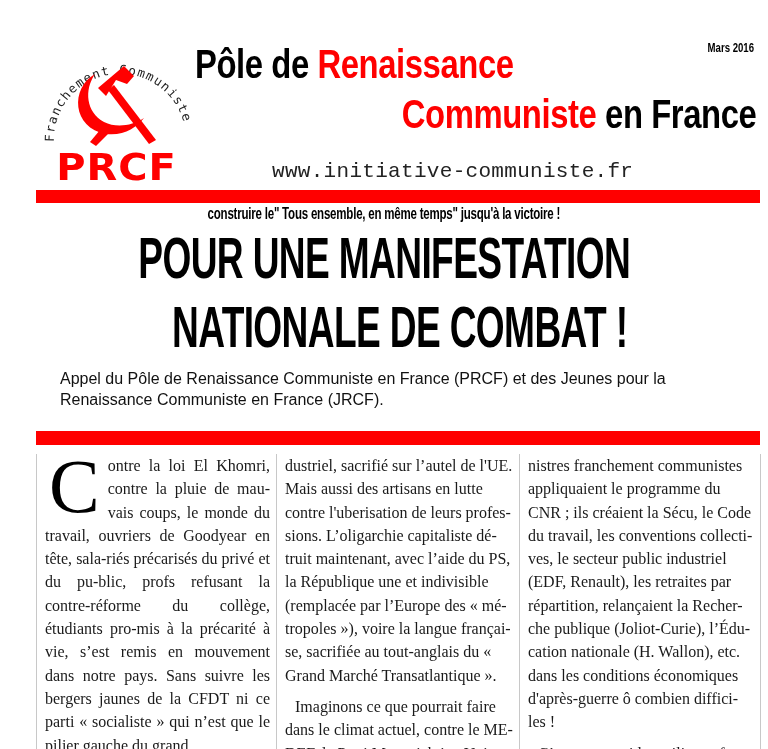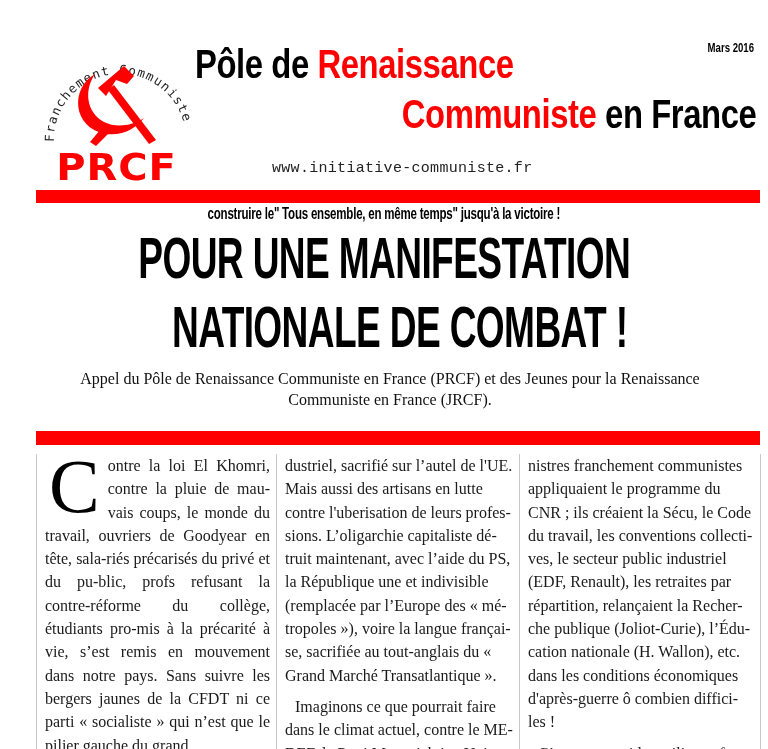--- a/index.html
+++ b/index.html
@@ -16,39 +16,39 @@
       transform: scaleX(0.82); transform-origin: left top; }
     .title-line2 { position: absolute; right: 12px; top: 92px; font-size: 40px; line-height: 44px; white-space: nowrap;
       transform: scaleX(0.82); transform-origin: right top; }
     .title-line1, .title-line2 { font-family: "Liberation Sans", sans-serif; font-weight: bold; letter-spacing: -0.5px; }
     .red { color: #ff0000; }
     .black { color: #000000; }
 
     .date { position: absolute; right: 14px; top: 41px; font-family: "Liberation Sans", sans-serif; font-weight: bold;
       font-size: 12px; color: #000; transform: scaleX(0.8); transform-origin: right top; white-space: nowrap; }
 
-    .website { position: absolute; left: 272px; top: 160px; font-family: "Liberation Mono", monospace; font-size: 15px;
+    .website { position: absolute; left: 272px; top: 160px; font-family: "Liberation Mono", monospace; font-size: 21px;
       color: #222; letter-spacing: 0.3px; white-space: nowrap; }
 
     .red-bar { position: absolute; background: #ff0000; }
     .bar-top { left: 36px; top: 190px; width: 724px; height: 13px; }
     .bar-mid { left: 36px; top: 431px; width: 724px; height: 14px; }
 
     .tagline { position: absolute; left: 0; width: 768px; top: 205px; text-align: center; }
     .tagline span { display: inline-block; font-family: "Liberation Sans", sans-serif; font-weight: bold; font-size: 16px;
       color: #000; transform: scaleX(0.72); white-space: nowrap; letter-spacing: -0.3px; }
 
     .headline { position: absolute; left: 0; width: 632px; text-align: right; }
     .headline span { display: inline-block; font-family: "Liberation Sans", sans-serif; font-weight: bold; font-size: 58px;
       color: #000; transform: scaleX(0.64); white-space: nowrap; line-height: 60px; letter-spacing: -1px; }
     .hl1 { top: 228px; }
     .hl2 { top: 297px; margin-left: 44px; }
 
-    .appeal { position: absolute; left: 60px; width: 660px; top: 368px; text-align: center;
-      font-family: Liberation Serif, serif; font-size: 16px; line-height: 21px; color: #111; }
+    .appeal { position: absolute; left: 60px; width: 660px; top: 368px; 
+      font-family: Liberation Sans, sans-serif; font-size: 16px; line-height: 21px; color: #111; }
 
     
     .columns { position: absolute; left: 36px; top: 454px; width: 725px; height: 300px; display: flex; }
     .col { border-left: 1px solid #c8c8c8; box-sizing: border-box; padding: 0 6px 0 8px;
       font-family: "Liberation Serif", serif; font-size: 16px; line-height: 23.3px; color: #1a1a1a; overflow: hidden; }
     .col1 { width: 240px; }
     .col2 { width: 243px; }
     .col3 { width: 242px; border-right: 1px solid #c8c8c8; }
     .col p { margin: 0; }
     .col .para { margin-top: 8px; text-indent: 10px; }

